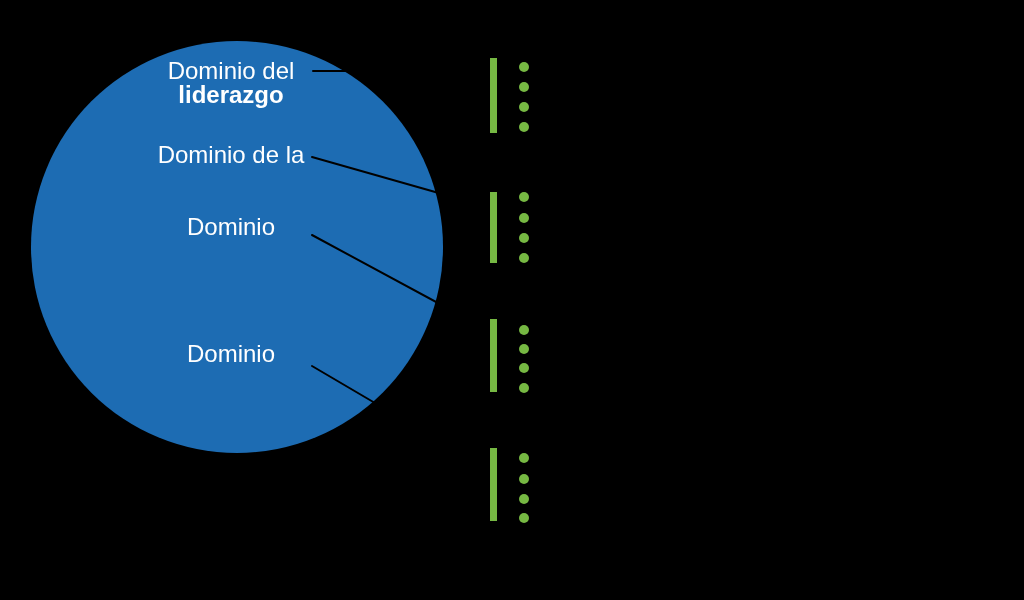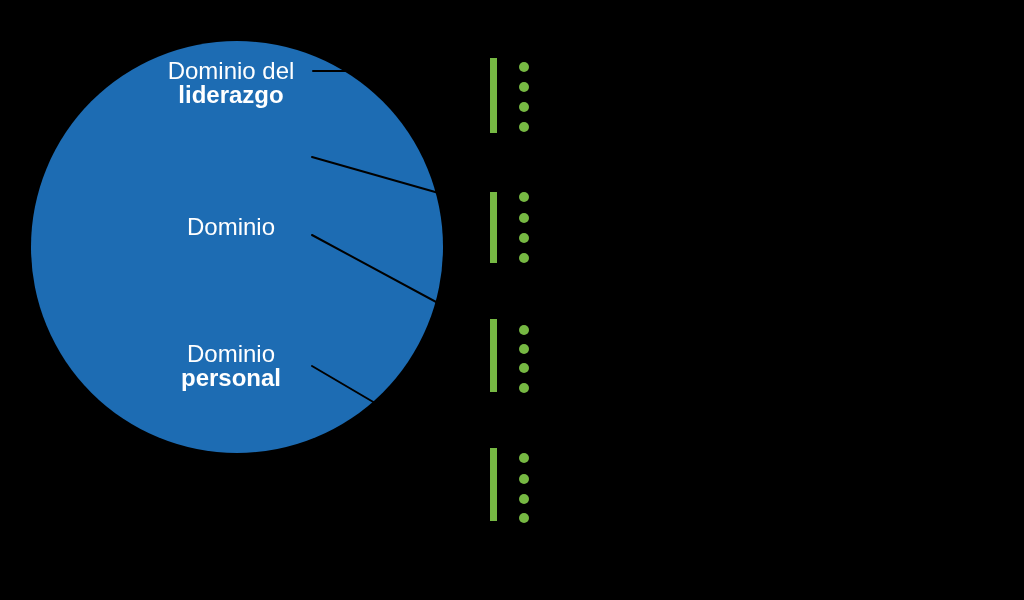--- a/index.html
+++ b/index.html
@@ -74,29 +74,29 @@
 <div class="stage">
 
   <div class="circle"></div>
 
   <div class="domain-label" style="top:59px">
     <div class="l1">Dominio del</div>
     <div class="l2">liderazgo</div>
   </div>
 
   <div class="domain-label" style="top:143px">
+    <div class="l1">Dominio de la</div>
   </div>
 
   <div class="domain-label" style="top:215px">
     <div class="l1">Dominio</div>
   </div>
 
   <div class="domain-label" style="top:342px">
     <div class="l1">Dominio</div>
-    <div class="l2">personal</div>
   </div>
 
   <svg class="connectors" width="1024" height="600" viewBox="0 0 1024 600">
     <line class="conn" x1="313" y1="71" x2="487" y2="71"></line>
     <line class="conn" x1="312" y1="157" x2="488" y2="207"></line>
     <line class="conn" x1="312" y1="235" x2="488" y2="330"></line>
     <line class="conn" x1="312" y1="366" x2="489" y2="470"></line>
   </svg>
 
   <div class="bullet-group" style="top:58px;height:75px">

